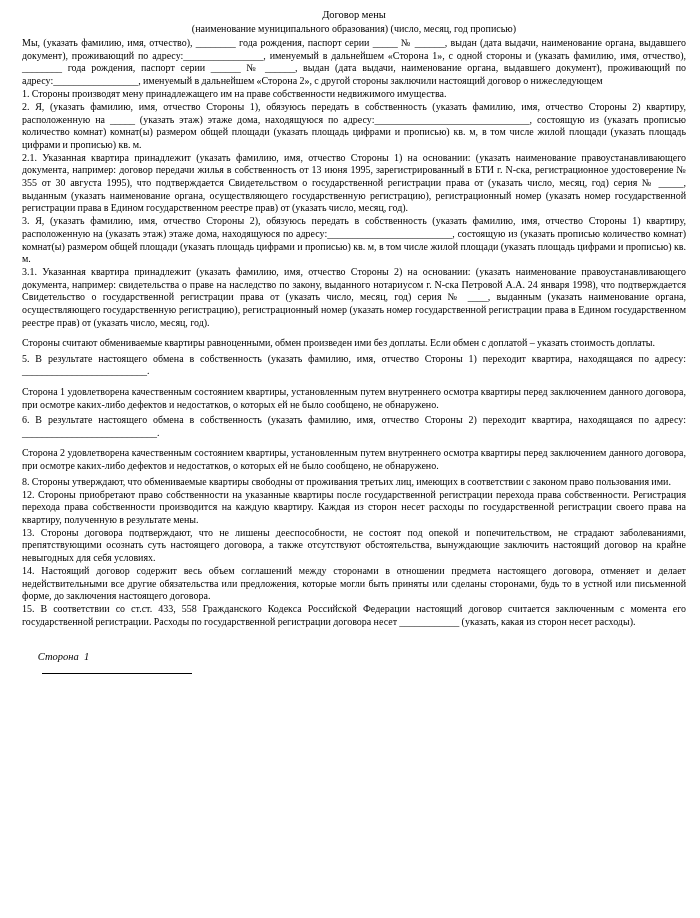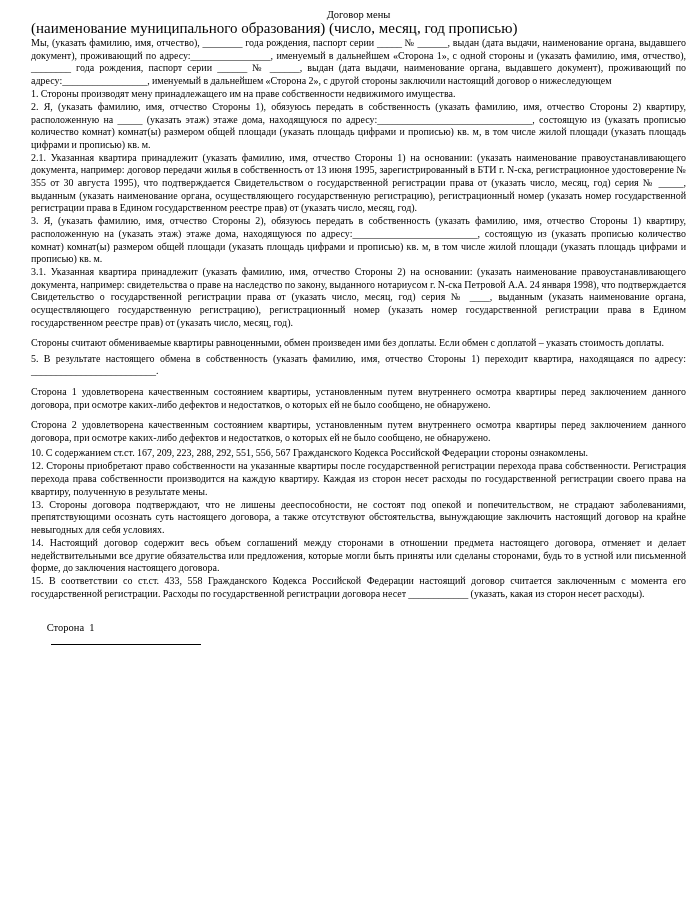--- a/index.html
+++ b/index.html
@@ -9,33 +9,33 @@
   }
   body {
     width: 700px;
     min-height: 918px;
     font-family: "Liberation Serif", "DejaVu Serif", serif;
     color: #000000;
   }
   .page {
     width: 700px;
     box-sizing: border-box;
-    padding: 6px 14px 8px 31px;
+    padding: 6px 14px 8px 22px;
   }
   .doc-title {
     text-align: center;
     font-size: 10.5px;
     line-height: 13px;
     margin: 2px 0 1px 0;
   }
   .subtitle {
-    font-size: 15px;
+    font-size: 10px;
     line-height: 13px;
     margin: 0 0 2px 0;
-    text-align: left;
+    text-align: center;
   }
   p.para {
     font-size: 10px;
     line-height: 12.6px;
     margin: 0 0 0.5px 0;
     text-align: justify;
     text-indent: 0;
     word-spacing: -0.2px;
   }
   p.gap {
@@ -47,20 +47,21 @@
     font-size: 10.5px;
     line-height: 14px;
   }
   .sign-line {
     display: block;
     margin: 0 0 2px 0;
     white-space: pre;
   }
   .sign-label {
     display: inline-block;
+    font-style: italic;
   }
   .sign-rule {
     display: inline-block;
     border-bottom: 1px solid #000;
     width: 150px;
     height: 9px;
     margin-left: 4px;
     vertical-align: baseline;
   }
 </style>
@@ -75,22 +76,23 @@
   <div>
     <p class="para">Мы, (указать фамилию, имя, отчество), ________ года рождения, паспорт серии _____ № ______, выдан (дата выдачи, наименование органа, выдавшего документ), проживающий по адресу:________________, именуемый в дальнейшем «Сторона 1», с одной стороны и (указать фамилию, имя, отчество), ________ года рождения, паспорт серии ______ № ______, выдан (дата выдачи, наименование органа, выдавшего документ), проживающий по адресу:_________________, именуемый в дальнейшем «Сторона 2», с другой стороны заключили настоящий договор о нижеследующем</p>
     <p class="para">1. Стороны производят мену принадлежащего им на праве собственности недвижимого имущества.</p>
     <p class="para">2. Я, (указать фамилию, имя, отчество Стороны 1), обязуюсь передать в собственность (указать фамилию, имя, отчество Стороны 2) квартиру, расположенную на _____ (указать этаж) этаже дома, находящуюся по адресу:_______________________________, состоящую из (указать прописью количество комнат) комнат(ы) размером общей площади (указать площадь цифрами и прописью) кв. м, в том числе жилой площади (указать площадь цифрами и прописью) кв. м.</p>
     <p class="para">2.1. Указанная квартира принадлежит (указать фамилию, имя, отчество Стороны 1) на основании: (указать наименование правоустанавливающего документа, например: договор передачи жилья в собственность от 13 июня 1995, зарегистрированный в БТИ г. N-ска, регистрационное удостоверение № 355 от 30 августа 1995), что подтверждается Свидетельством о государственной регистрации права от (указать число, месяц, год) серия № _____, выданным (указать наименование органа, осуществляющего государственную регистрацию), регистрационный номер (указать номер государственной регистрации права в Едином государственном реестре прав) от (указать число, месяц, год).</p>
     <p class="para">3. Я, (указать фамилию, имя, отчество Стороны 2), обязуюсь передать в собственность (указать фамилию, имя, отчество Стороны 1) квартиру, расположенную на (указать этаж) этаже дома, находящуюся по адресу:_________________________, состоящую из (указать прописью количество комнат) комнат(ы) размером общей площади (указать площадь цифрами и прописью) кв. м, в том числе жилой площади (указать площадь цифрами и прописью) кв. м.</p>
     <p class="para">3.1. Указанная квартира принадлежит (указать фамилию, имя, отчество Стороны 2) на основании: (указать наименование правоустанавливающего документа, например: свидетельства о праве на наследство по закону, выданного нотариусом г. N-ска Петровой А.А. 24 января 1998), что подтверждается Свидетельство о государственной регистрации права от (указать число, месяц, год) серия № ____, выданным (указать наименование органа, осуществляющего государственную регистрацию), регистрационный номер (указать номер государственной регистрации права в Едином государственном реестре прав) от (указать число, месяц, год).</p>
     <p class="para gap">Стороны считают обмениваемые квартиры равноценными, обмен произведен ими без доплаты. Если обмен с доплатой – указать  стоимость доплаты.</p>
     <p class="para">5. В результате настоящего обмена в собственность (указать фамилию, имя, отчество Стороны 1) переходит квартира, находящаяся по адресу: _________________________.</p>
     <p class="para gap">Сторона 1 удовлетворена качественным состоянием квартиры, установленным путем внутреннего осмотра квартиры перед заключением данного договора, при осмотре каких-либо дефектов и недостатков, о которых ей не было сообщено, не обнаружено.</p>
+    <p class="para">6. В результате настоящего обмена в собственность (указать фамилию, имя, отчество Стороны 2) переходит квартира, находящаяся по адресу: ___________________________.</p>
     <p class="para gap">Сторона 2 удовлетворена качественным состоянием квартиры, установленным путем внутреннего осмотра квартиры перед заключением данного договора, при осмотре каких-либо дефектов и недостатков, о которых ей не было сообщено, не обнаружено.</p>
-    <p class="para">10. С содержанием ст.ст. 167, 209, 223, 288, 292, 551, 556, 567 Гражданского Кодекса Российской Федерации стороны ознакомлены.</p>
+    <p class="para">8. Стороны утверждают, что обмениваемые квартиры свободны от проживания третьих лиц, имеющих в соответствии с законом право пользования ими.</p>
     <p class="para">12. Стороны приобретают право собственности на указанные квартиры после государственной регистрации перехода права собственности. Регистрация перехода права собственности производится на каждую квартиру. Каждая из сторон несет расходы по государственной регистрации своего права на квартиру, полученную в результате мены.</p>
     <p class="para">13. Стороны договора подтверждают, что не лишены дееспособности, не состоят под опекой и попечительством, не страдают заболеваниями, препятствующими осознать суть настоящего договора, а также отсутствуют обстоятельства, вынуждающие заключить настоящий договор на крайне невыгодных для себя условиях.</p>
     <p class="para">14. Настоящий договор содержит весь объем соглашений между сторонами в отношении предмета настоящего договора, отменяет и делает недействительными все другие обязательства или предложения, которые могли быть приняты или сделаны сторонами, будь то в устной или письменной форме, до заключения настоящего договора.</p>
     <p class="para">15. В соответствии со ст.ст. 433, 558 Гражданского Кодекса Российской Федерации настоящий договор считается заключенным с момента его государственной регистрации. Расходы по государственной регистрации договора несет ____________ (указать, какая из сторон несет расходы).</p>
   </div>
 
   <div class="sign-block">
     <div class="sign-line">
       <span class="sign-label">Сторона  1</span>
       <span class="sign-rule"></span>

